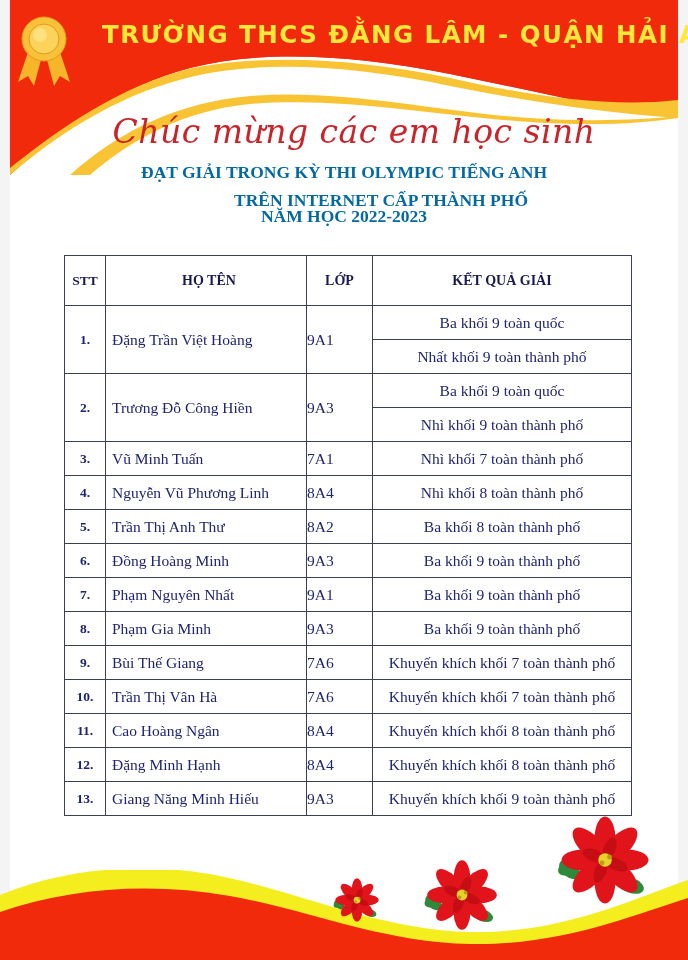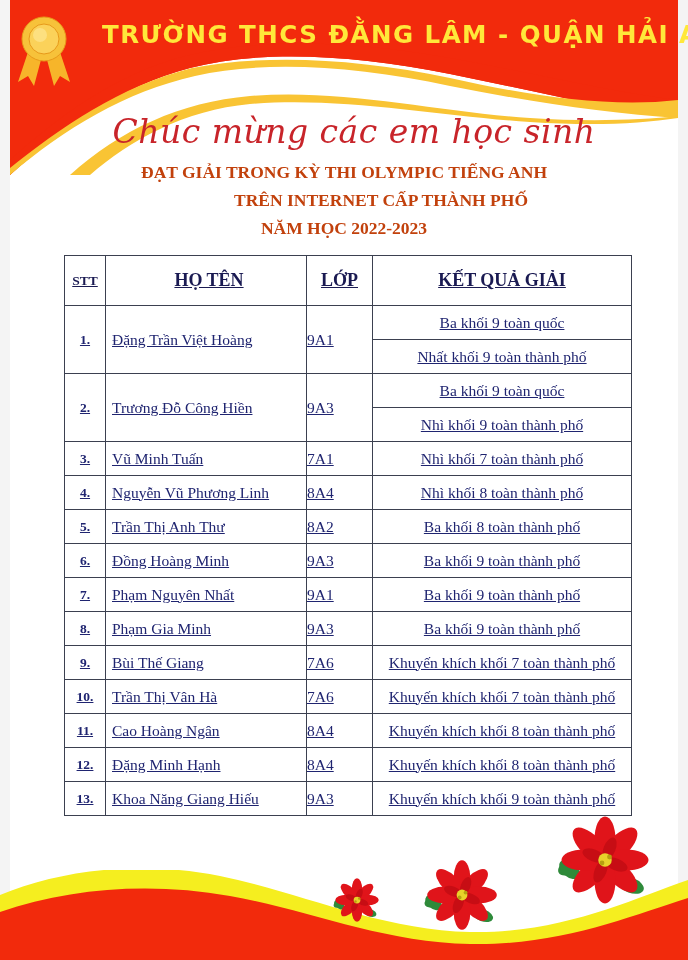--- a/index.html
+++ b/index.html
@@ -20,36 +20,36 @@
     white-space: nowrap;
   }
   .greeting {
     position: absolute; left: 0; top: 112px; width: 688px; text-align: center;
     font-family: "DejaVu Serif", serif; font-style: italic;
     font-size: 33px; color: #c8242a; letter-spacing: 0.5px; padding-left: 10px;
   }
   .heading {
     position: absolute; left: 0; width: 688px; text-align: center;
     font-family: "Liberation Serif", serif; font-weight: bold;
-    font-size: 17.5px; color: #c2410c;
+    font-size: 17.5px; color: #0369a1;
   }
   .h1 { top: 162px; }
   .h2 { top: 190px; margin-left: 37px; }
-  .h3 { top: 218px; }
+  .h3 { top: 206px; }
 
   table.results {
     position: absolute; left: 64px; top: 255px; width: 568px;
     border-collapse: collapse; table-layout: fixed;
     color: #1f2470;
   }
   table.results td, table.results th {
     border: 1.5px solid #3b4050; padding: 0; height: 33px;
-    font-size: 15.5px; vertical-align: middle; text-decoration: underline;
-  }
-  table.results th { height: 49px; font-weight: bold; font-size: 18px; text-align: center; color: #1a1a52; }
+    font-size: 15.5px; vertical-align: middle;
+  }
+  table.results th { height: 49px; font-weight: bold; font-size: 14px; text-align: center; color: #1a1a52; }
   .c-stt { width: 40px; text-align: center; font-weight: bold; font-size: 13.5px !important; }
   .c-name { width: 194px; text-align: left; padding-left: 6px !important; }
   .c-class { width: 65px; }
   .c-result { text-align: center; }
   .flowers { position: absolute; left: 0; top: 815px; width: 688px; height: 145px; }
 </style>
 </head>
 <body>
 
 <div class="edge-left"></div>
@@ -162,21 +162,21 @@
       <td class="c-result">Khuyến khích khối 8 toàn thành phố</td>
     </tr>
     <tr>
       <td class="c-stt">12.</td>
       <td class="c-name">Đặng Minh Hạnh</td>
       <td class="c-class">8A4</td>
       <td class="c-result">Khuyến khích khối 8 toàn thành phố</td>
     </tr>
     <tr>
       <td class="c-stt">13.</td>
-      <td class="c-name">Khoa Năng Giang Hiếu</td>
+      <td class="c-name">Giang Năng Minh Hiếu</td>
       <td class="c-class">9A3</td>
       <td class="c-result">Khuyến khích khối 9 toàn thành phố</td>
     </tr>
   </tbody>
 </table>
 
 <svg class="banner-bottom" viewBox="0 0 688 90" preserveAspectRatio="none">
   <path d="M0,25 C60,0 140,-10 220,6 C300,22 380,60 470,62 C560,64 630,30 688,10 V90 H0 Z" fill="#f5ee1f"></path>
   <path d="M0,42 C70,18 150,12 230,26 C310,40 380,72 470,74 C560,76 630,46 688,28 V90 H0 Z" fill="#f22a0c"></path>
 </svg>

